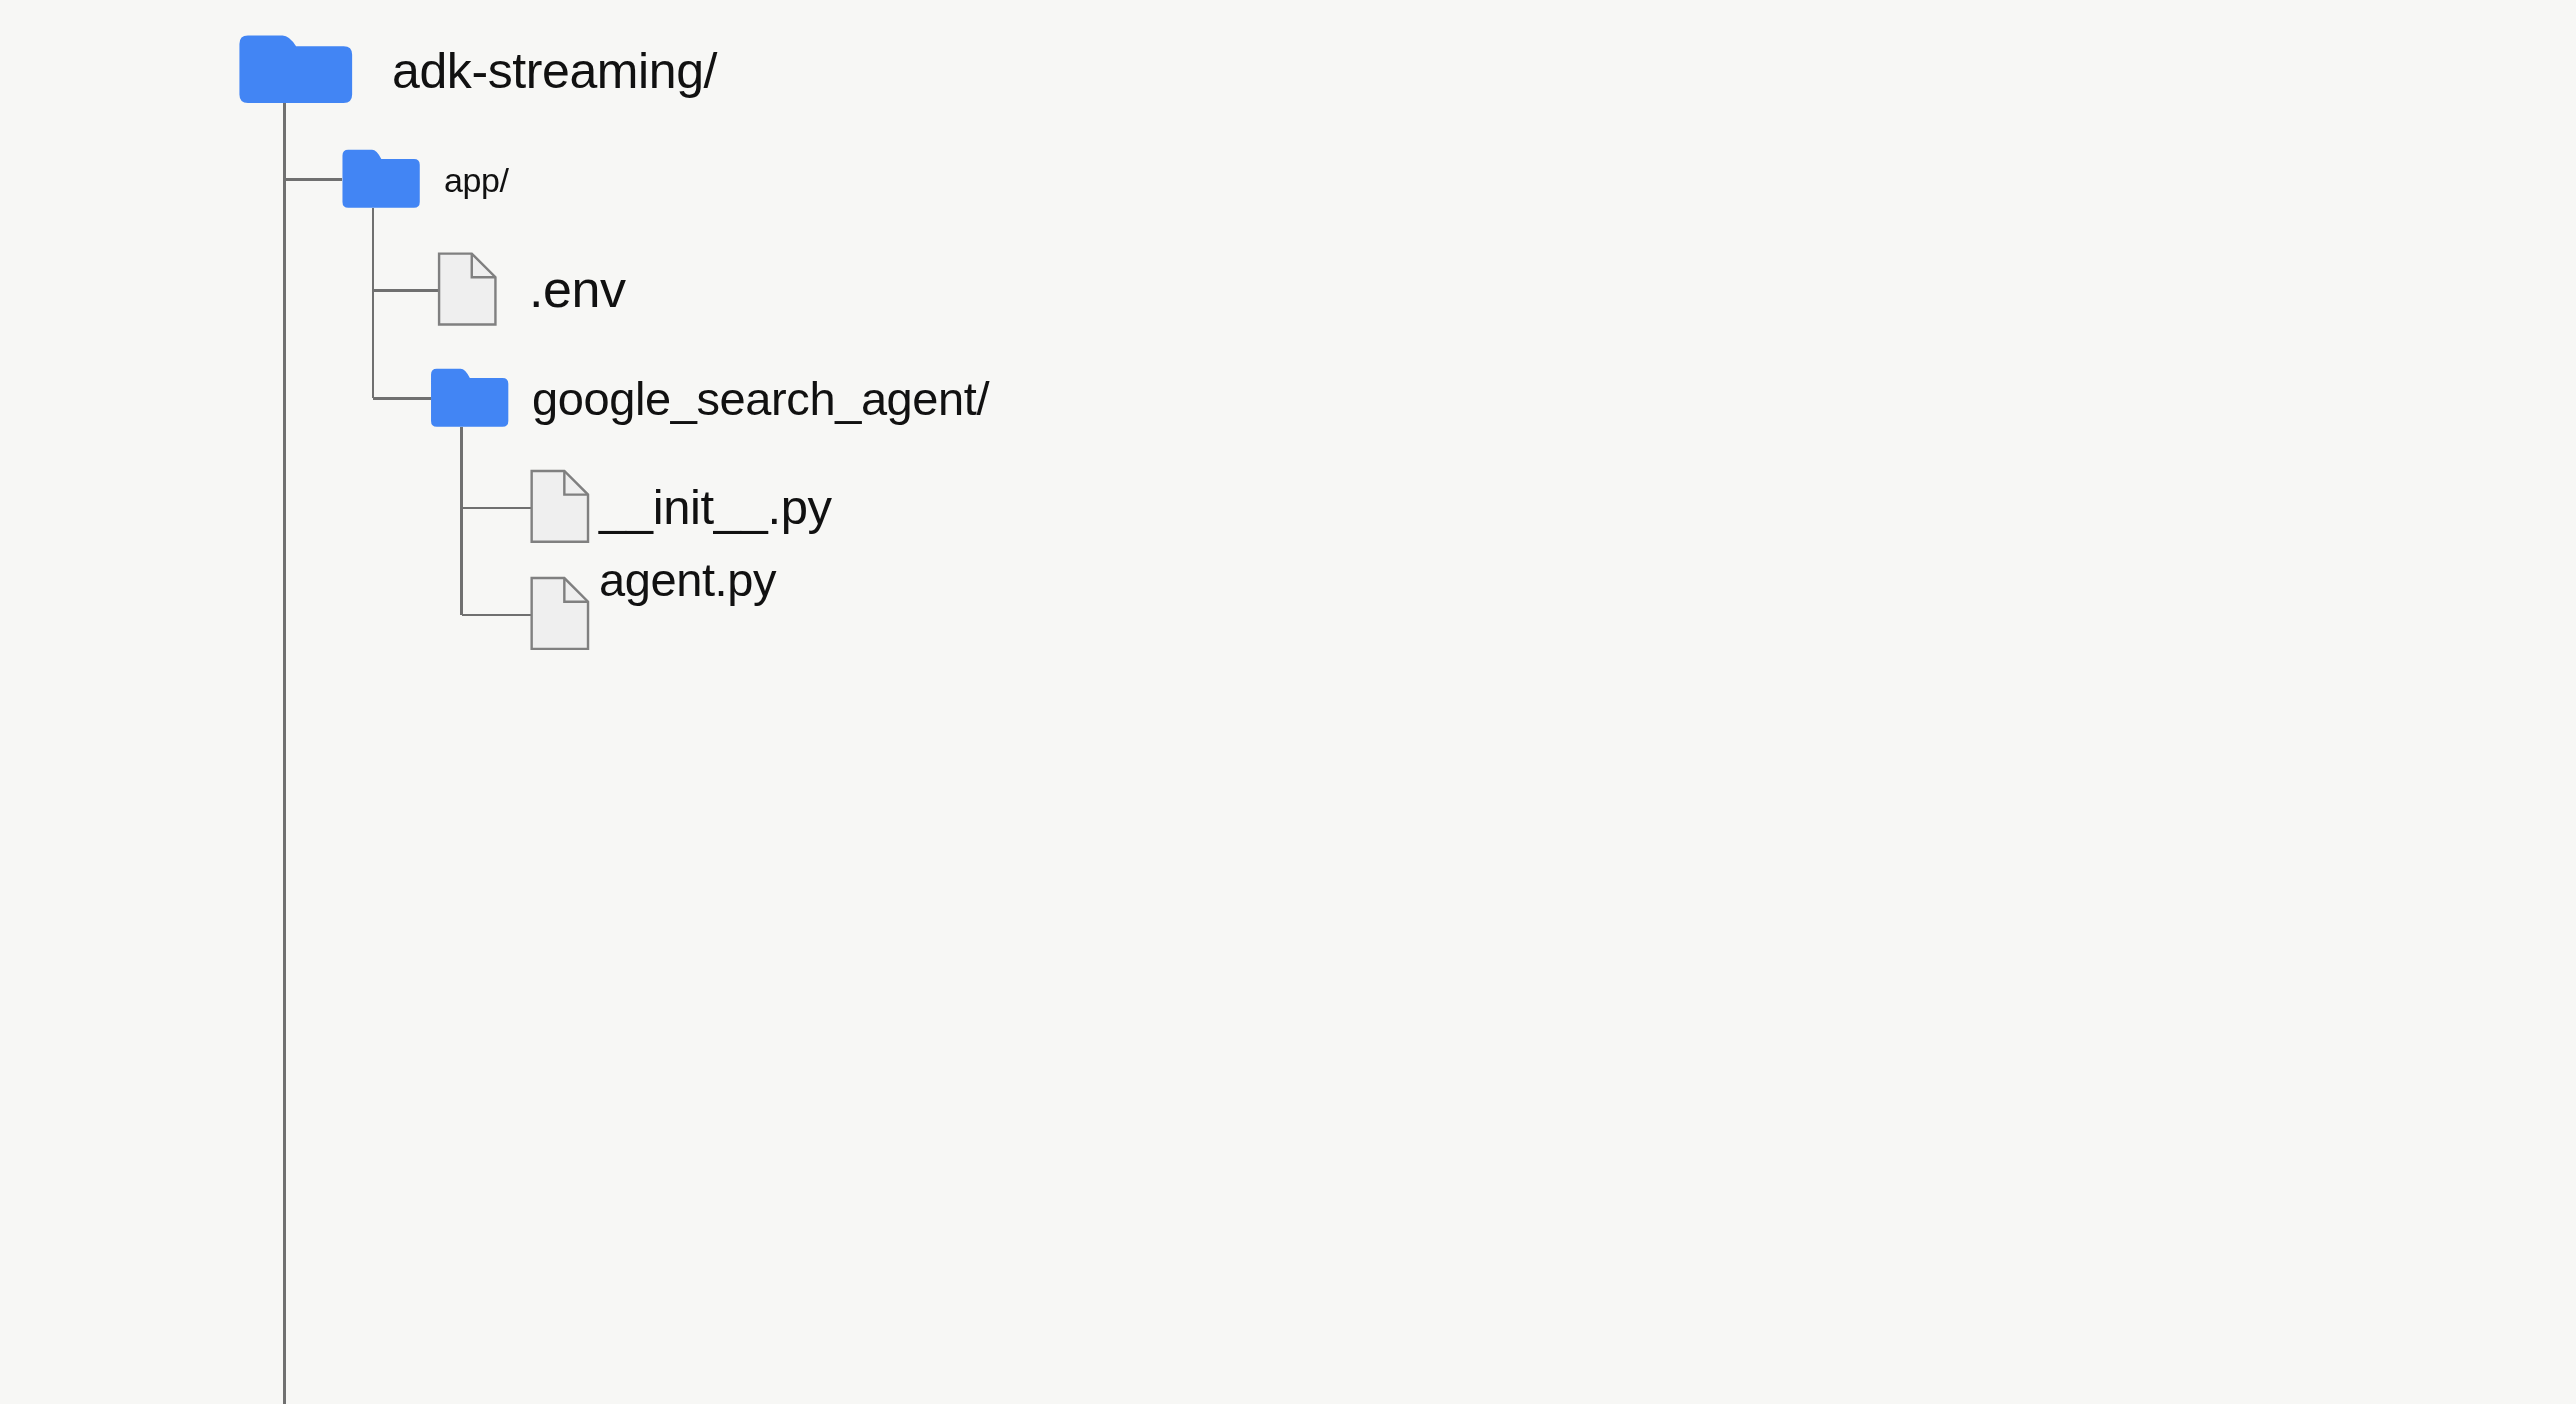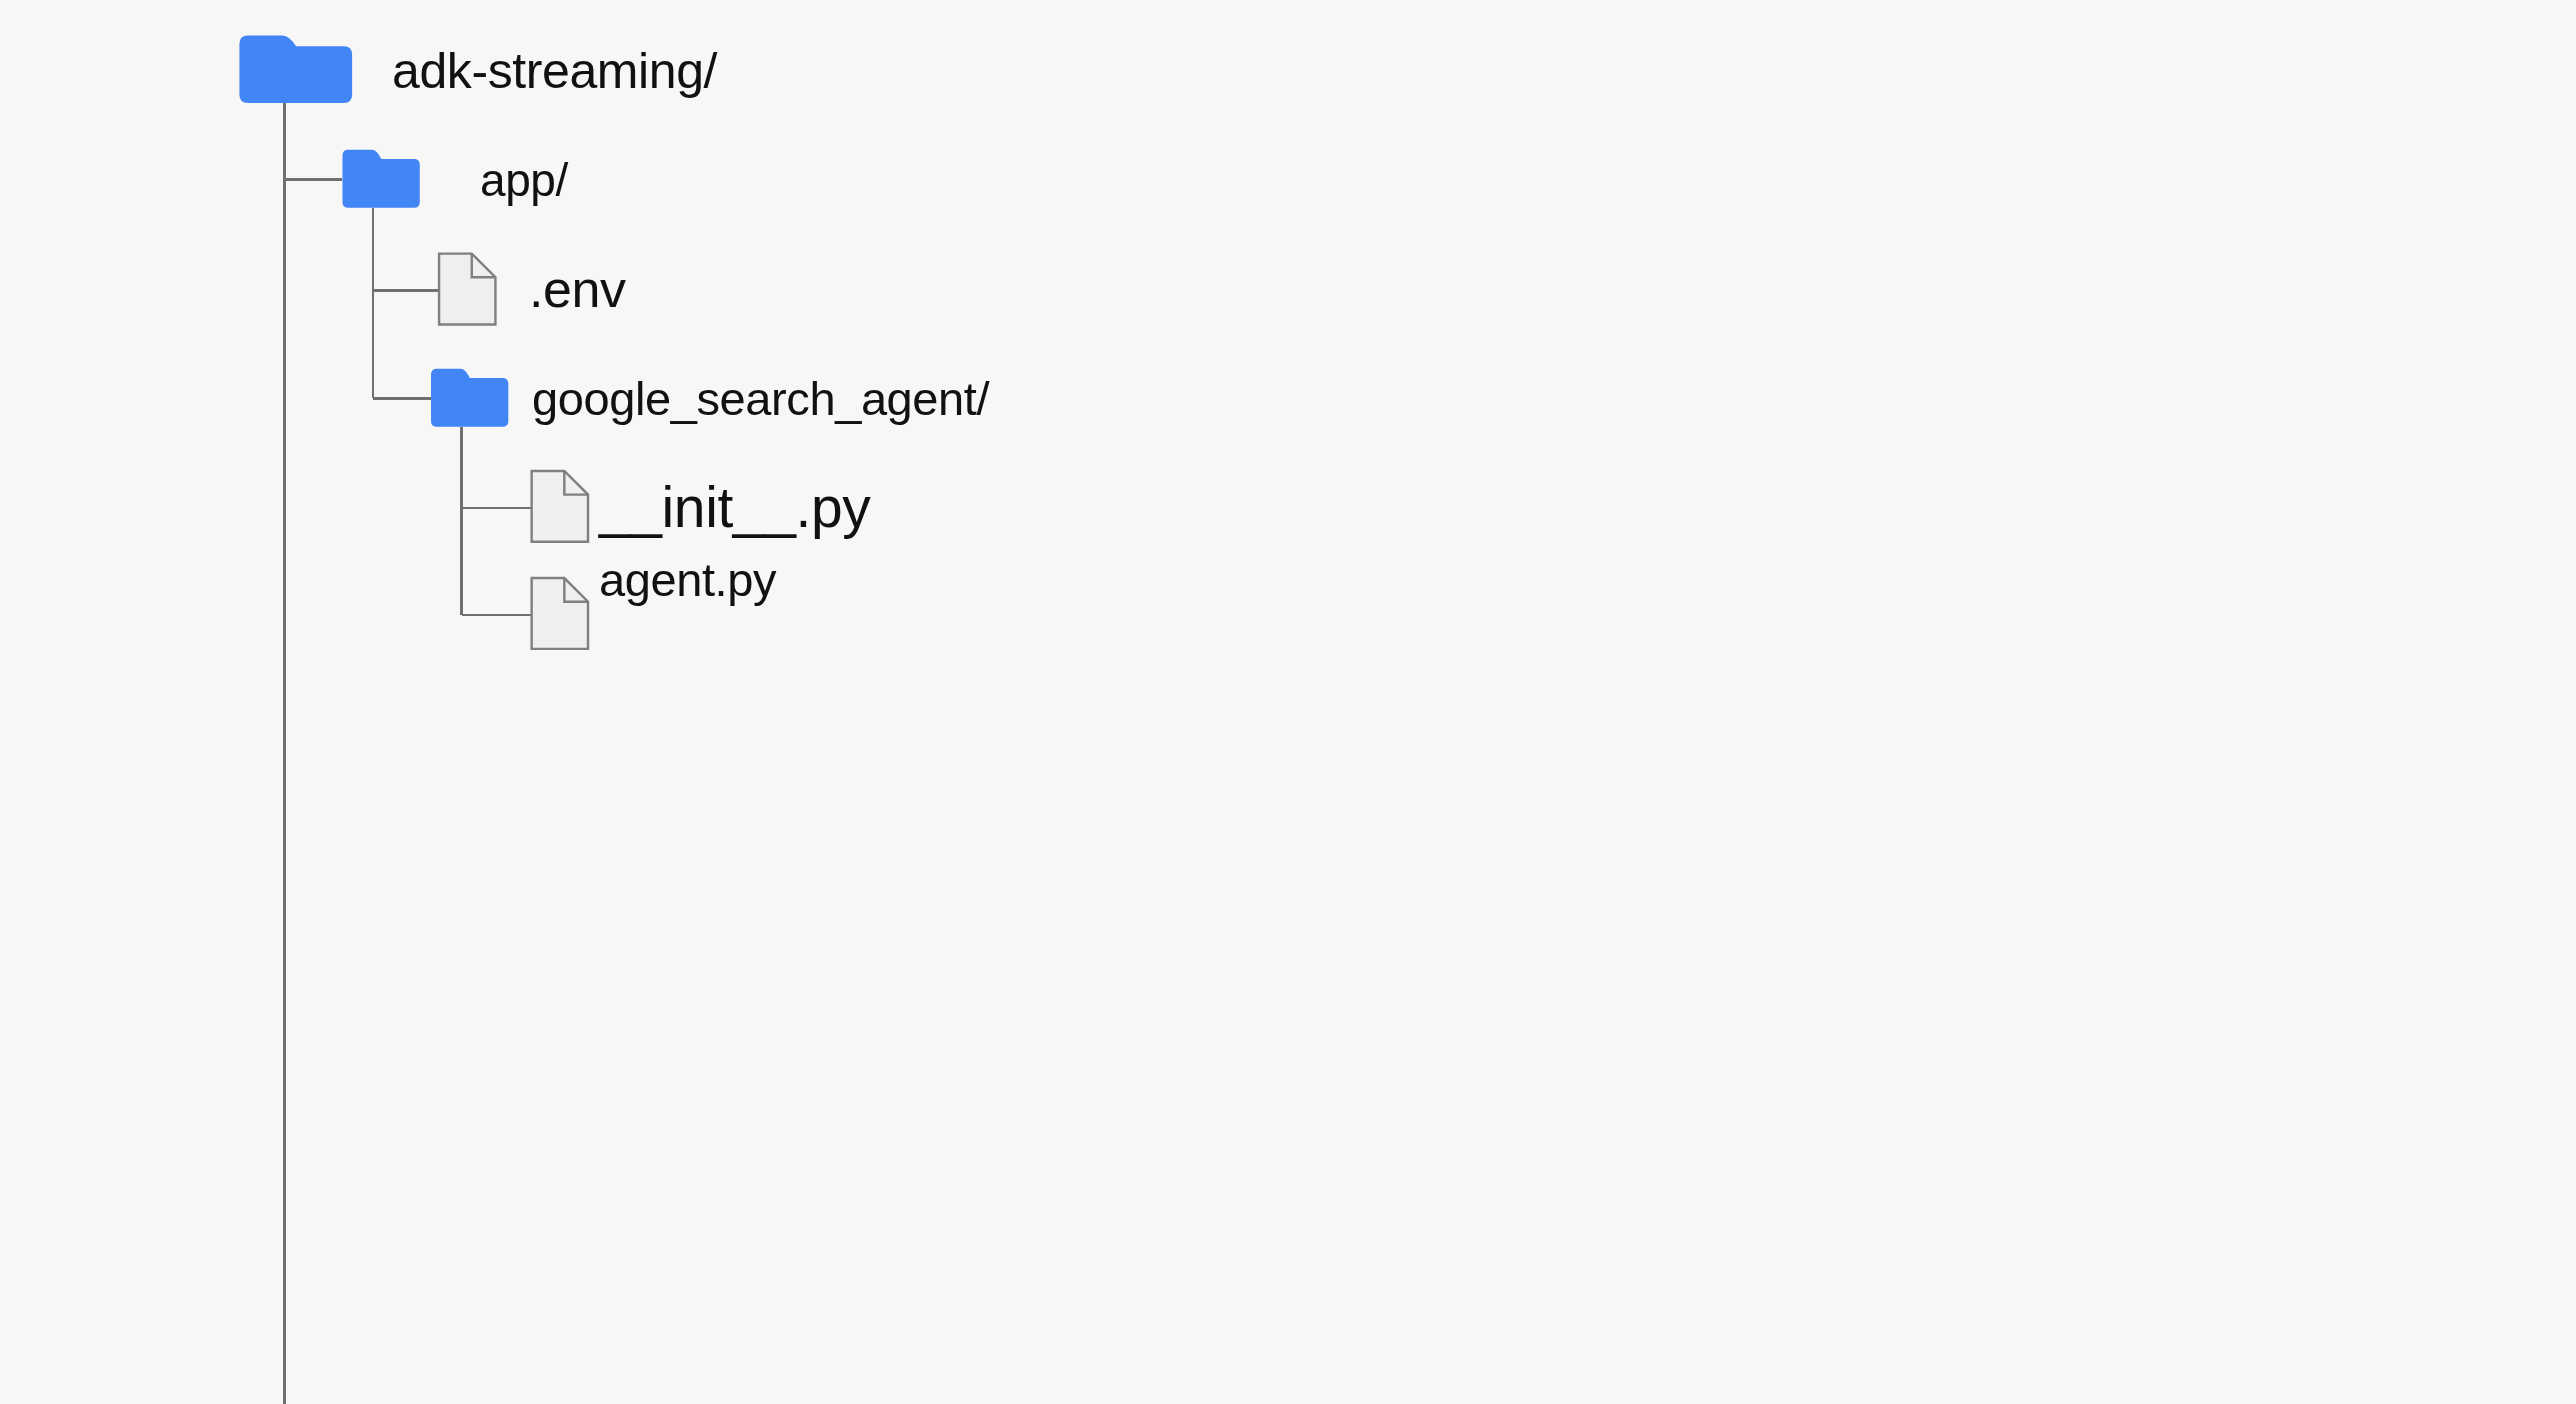--- a/index.html
+++ b/index.html
@@ -56,21 +56,21 @@
         <path d="M 542.2 458 L 571.72 458 Q 577.48 458 583.24 469.52 L 623.8 469.52 Q 631 469.52 631 476.71999999999997 L 631 522.8 Q 631 530 623.8 530 L 542.2 530 Q 535 530 535 522.8 L 535 465.2 Q 535 458 542.2 458 Z" fill="#4285f4"></path>
         <path d="M 660 585 L 700.6 585 L 730 614.4 L 730 673 L 660 673 Z" fill="#efefef" stroke="#808080" stroke-width="3" stroke-linejoin="miter"></path>
         <path d="M 700.6 585 L 700.6 614.4 L 730 614.4" fill="none" stroke="#808080" stroke-width="3" stroke-linejoin="miter"></path>
         <path d="M 660 718 L 700.6 718 L 730 747.4 L 730 806 L 660 806 Z" fill="#efefef" stroke="#808080" stroke-width="3" stroke-linejoin="miter"></path>
         <path d="M 700.6 718 L 700.6 747.4 L 730 747.4" fill="none" stroke="#808080" stroke-width="3" stroke-linejoin="miter"></path>
       </g>
   </svg>
 
   <div id="labels">
       <div class="node-label" style="left: 392px; top: 71px; font-size: 50px; transform: translateY(-50%); color: rgb(17, 17, 17);">adk-streaming/</div>
-      <div class="node-label" style="left: 480px; top: 180px; font-size: 46px; transform: translateY(-50%); color: rgb(17, 17, 17);">app/</div>
+      <div class="node-label" style="left: 444px; top: 180px; font-size: 34px; transform: translateY(-50%); color: rgb(17, 17, 17);">app/</div>
       <div class="node-label" style="left: 529px; top: 289px; font-size: 52px; transform: translateY(-50%); color: rgb(17, 17, 17);">.env</div>
       <div class="node-label" style="left: 532px; top: 398px; font-size: 47px; transform: translateY(-50%); color: rgb(17, 17, 17); text-align: right;">google_search_agent/</div>
-      <div class="node-label" style="left: 599px; top: 507px; font-size: 57px; transform: translateY(-50%); color: rgb(17, 17, 17);">__init__.py</div>
+      <div class="node-label" style="left: 599px; top: 507px; font-size: 49px; transform: translateY(-50%); color: rgb(17, 17, 17);">__init__.py</div>
       <div class="node-label" style="left: 599px; top: 579px; font-size: 47px; transform: translateY(-50%); color: rgb(17, 17, 17);">agent.py</div>
     </div>
 
 </div>
 
 
 </body></html>

